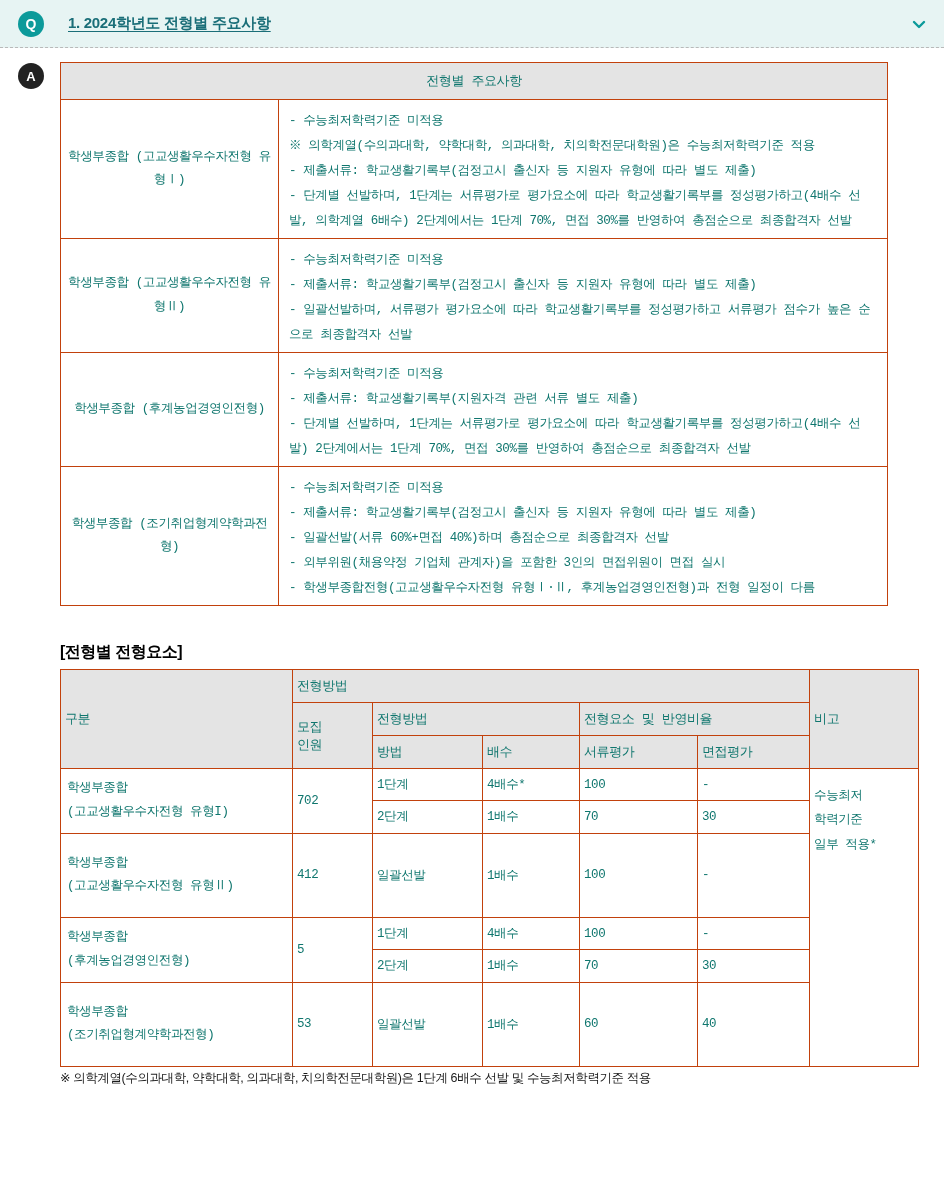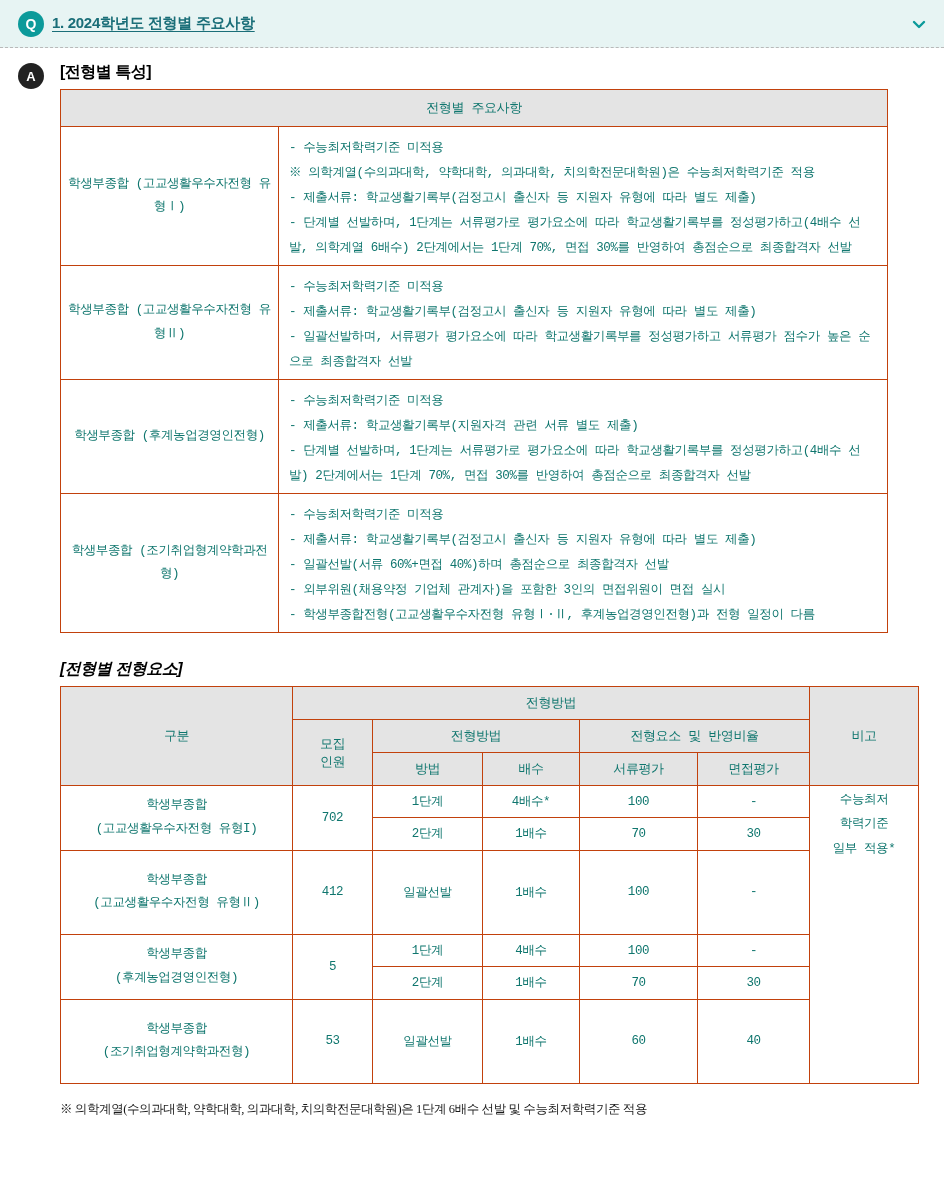--- a/index.html
+++ b/index.html
@@ -33,21 +33,21 @@
     color: #ffffff;
     font-size: 14px;
     font-weight: bold;
     display: flex;
     align-items: center;
     justify-content: center;
     flex: 0 0 auto;
     line-height: 1;
   }
   .faq-title {
-    margin-left: 8px;
+    margin-left: 24px;
     font-size: 15px;
     font-weight: bold;
     color: #1a6e78;
     text-decoration: underline;
     text-underline-offset: 3px;
     letter-spacing: -0.3px;
     white-space: nowrap;
   }
   .chevron {
     margin-left: auto;
@@ -82,21 +82,21 @@
     line-height: 1;
   }
 
   .section-title {
     font-size: 16px;
     font-weight: bold;
     letter-spacing: -0.5px;
     color: #000000;
     margin: 0 0 6px 0;
   }
-  .section-title.second { margin-top: 26px; font-style: italic; }
+  .section-title.second { margin-top: 36px; }
 
   
   table {
     border-collapse: collapse;
     width: 828px;
     table-layout: fixed;
     background: #ffffff;
   }
   table td, table th {
     border: 1px solid #c2410c;
@@ -121,56 +121,54 @@
     width: 218px;
     line-height: 1.85;
   }
   .t1 .desc {
     padding: 9px 10px 4px 10px;
     line-height: 2.0;
   }
   .t1 .desc .line { display: block; }
 
   
-  .t2 td { padding: 7px 4px; text-align: center; margin-top: 16px; }
+  .t2 td { padding: 7px 4px; text-align: left; margin-top: 16px; }
   .t2 .cat {
     line-height: 1.9;
     padding: 8px 6px;
   }
   .t2 .remark {
     vertical-align: top;
     line-height: 1.95;
-    padding-top: 2px;
+    padding-top: 15px;
   }
 
   .footnote {
-    margin-top: 17px;
+    margin-top: 3px;
     font-size: 12.5px;
     letter-spacing: -0.4px;
     color: #1a1a1a;
-    font-family: Liberation Serif, serif;
   }
 </style>
 </head>
 <body>
 
 <div class="faq-header">
   <div class="q-badge">Q</div>
   <div class="faq-title">1. 2024학년도 전형별 주요사항</div>
   <div class="chevron">
     <svg width="20" height="20" viewBox="0 0 20 20" aria-hidden="true">
       <polyline points="5,8 10,13 15,8" fill="none" stroke="#0c9a9a" stroke-width="2.4" stroke-linecap="round" stroke-linejoin="round"></polyline>
     </svg>
   </div>
 </div>
 
 <div class="answer-wrap">
   <div class="a-badge">A</div>
 
-  <div class="section-title">[전형별 특성]</div>
 
   <table class="t1">
     <colgroup>
         <col style="width:218px">
         <col>
       </colgroup>
     <tbody>
       <tr>
         <td class="hdr" colspan="2">전형별 주요사항</td>
       </tr>

